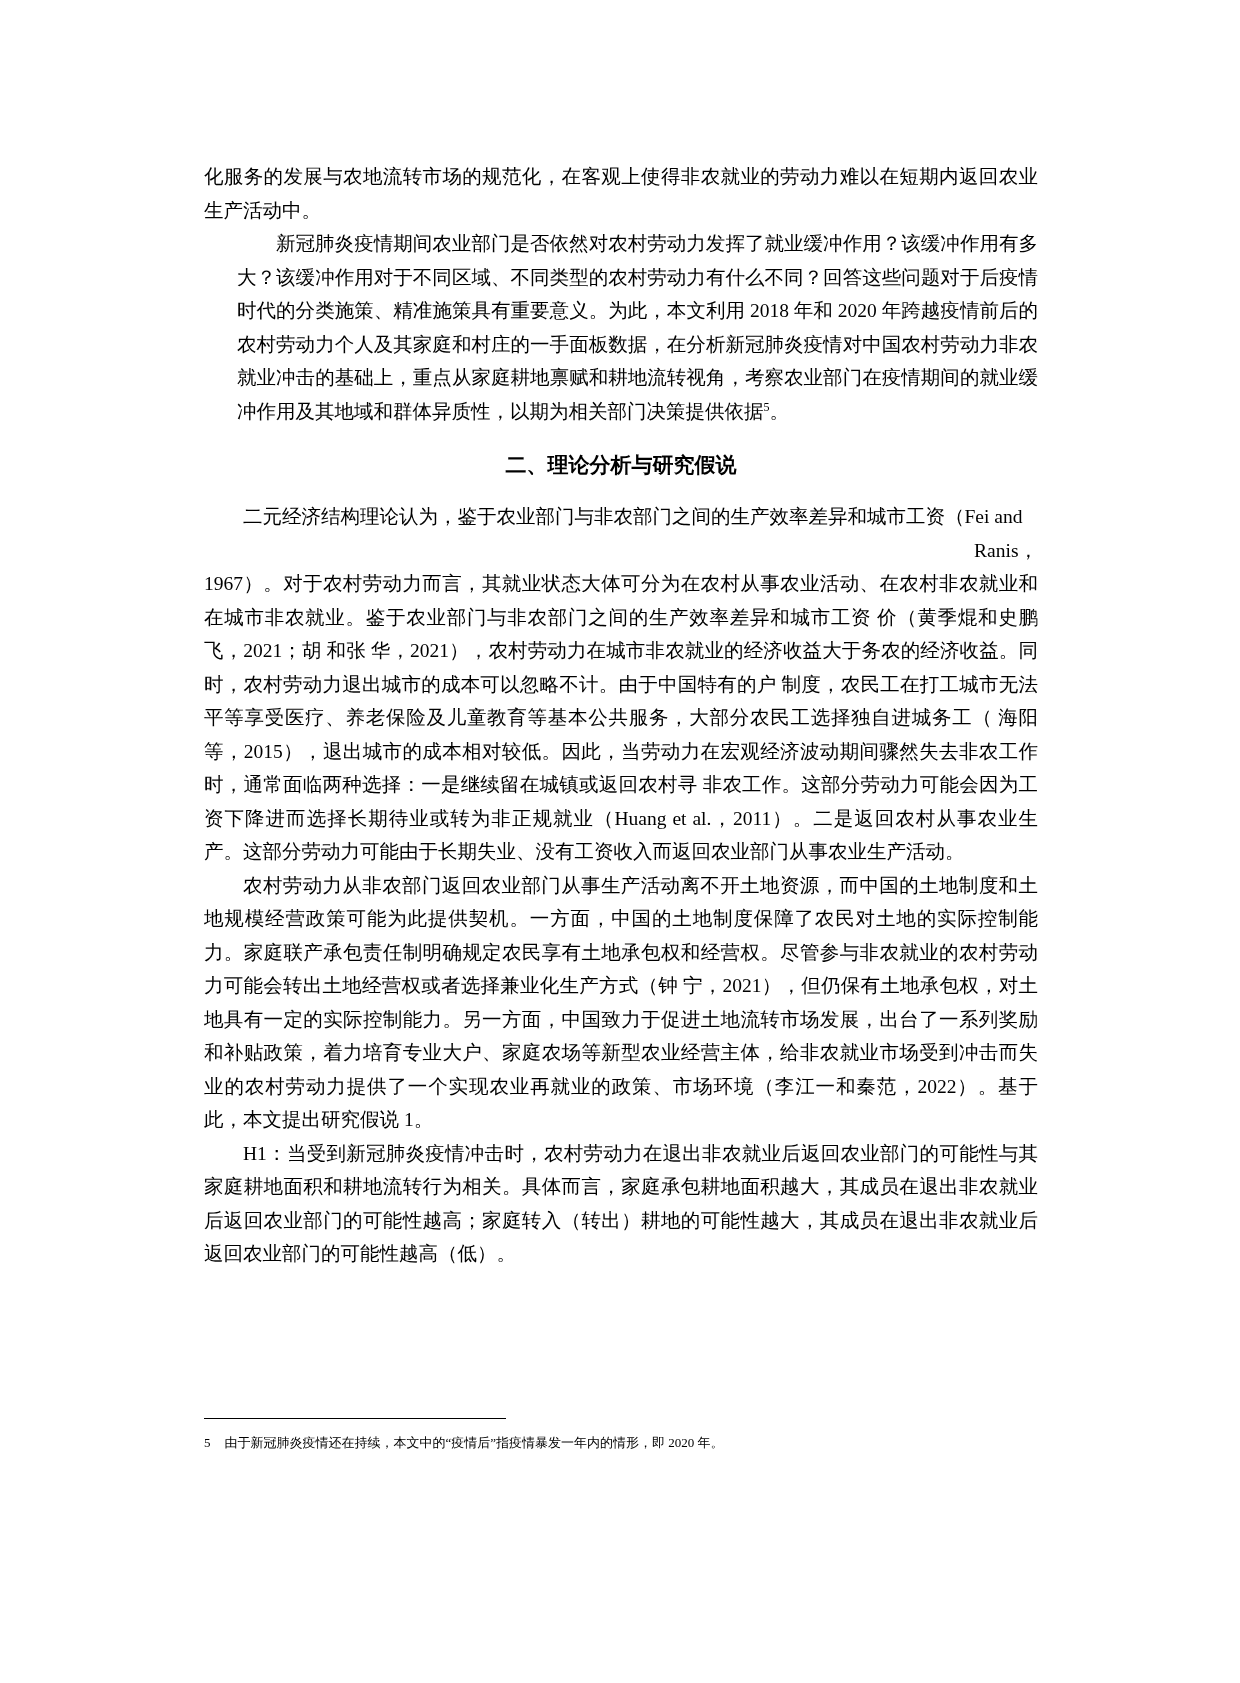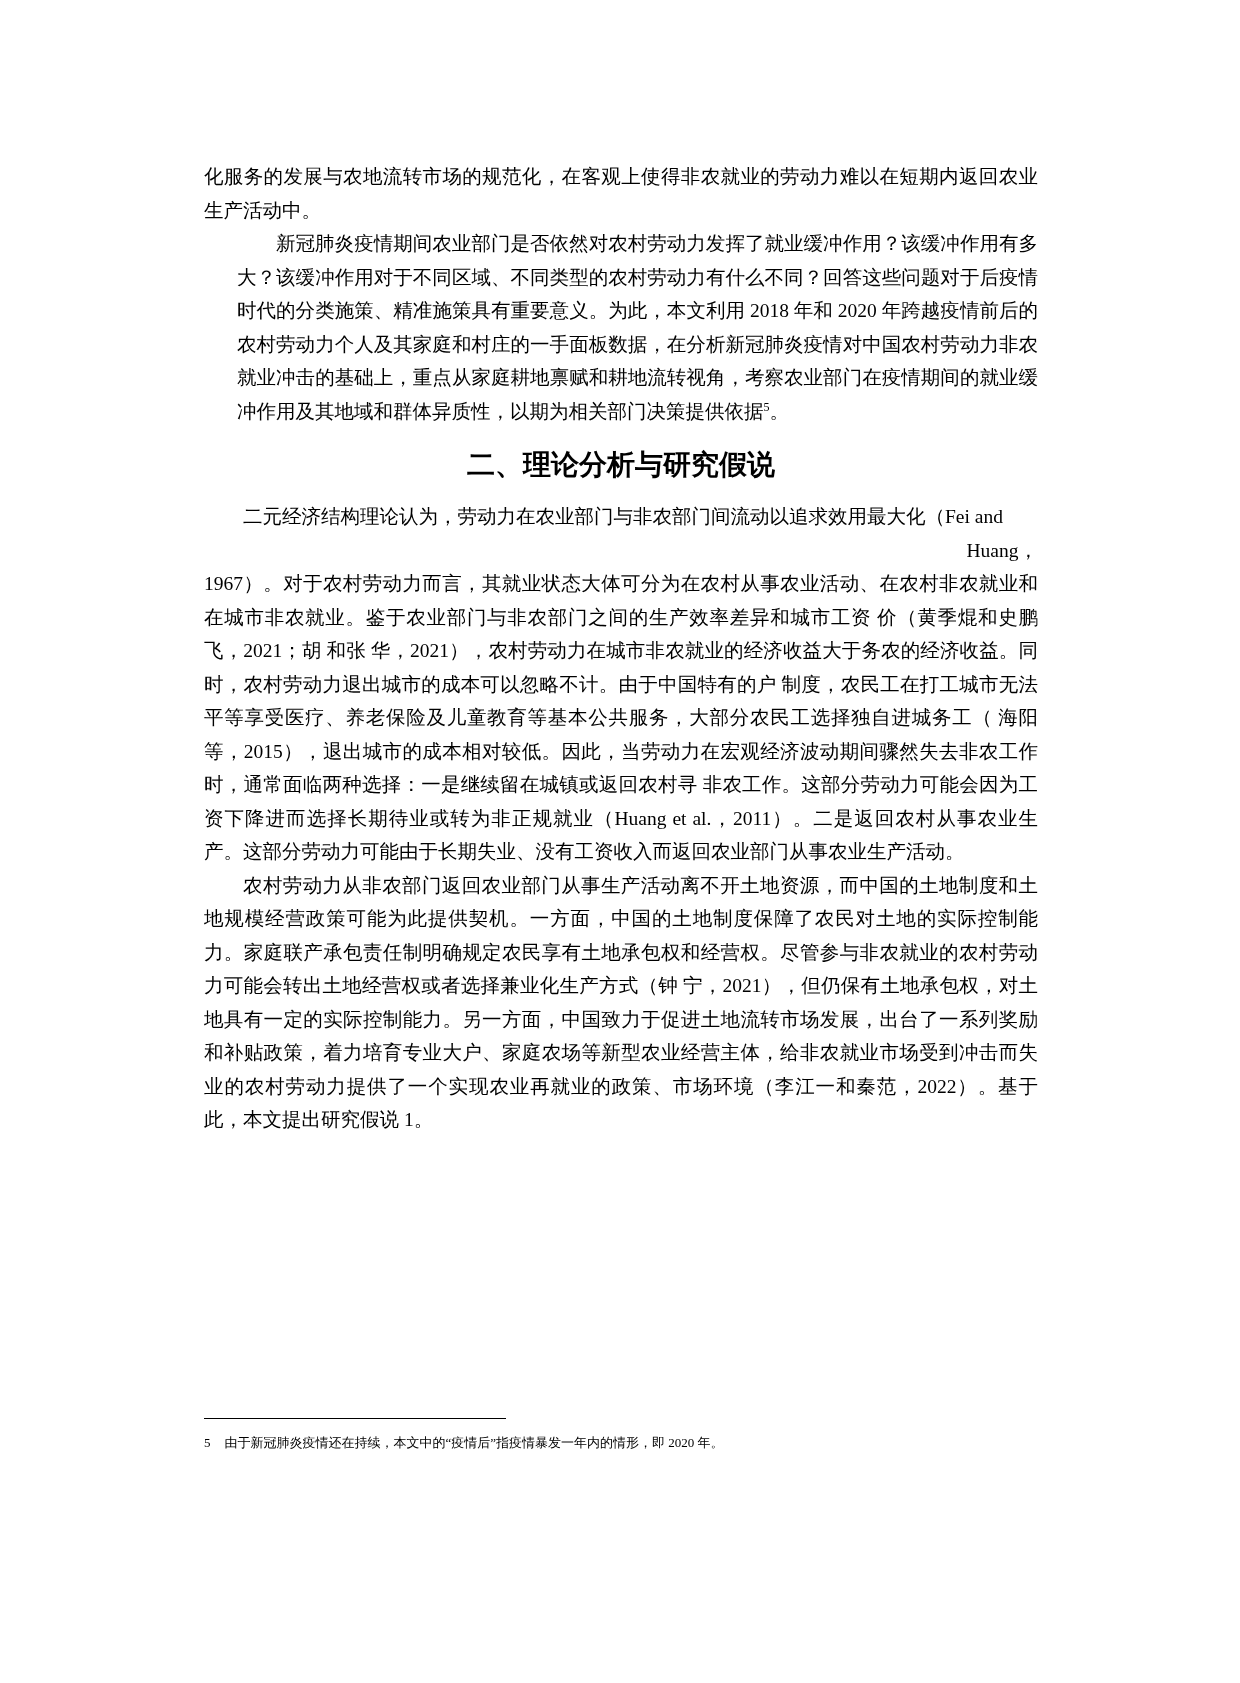--- a/index.html
+++ b/index.html
@@ -33,21 +33,21 @@
     text-indent: 2em;
   }
   .para.block-indent {
     padding-left: 33px;
   }
   .para.align-right {
     text-align: right;
   }
   .section-heading {
     font-family: "Liberation Sans", "DejaVu Sans", sans-serif;
-    font-size: 28px;
+    font-size: 21px;
     line-height: 30px;
     font-weight: 700;
     text-align: center;
     margin: 22px 0 20px 0;
   }
   sup.fn-sup {
     font-size: 0.62em;
     vertical-align: super;
     line-height: 0;
   }
@@ -72,22 +72,23 @@
   }
 </style>
 </head>
 <body>
 
 <div class="page">
   <div class="body-text">
       <p class="para"><span>化服务的发展与农地流转市场的规范化，在客观上使得非农就业的劳动力难以在短期内返回农业生产活动中。</span></p>
       <p class="para indent block-indent"><span>新冠肺炎疫情期间农业部门是否依然对农村劳动力发挥了就业缓冲作用？该缓冲作用有多大？该缓冲作用对于不同区域、不同类型的农村劳动力有什么不同？回答这些问题对于后疫情时代的分类施策、精准施策具有重要意义。为此，本文利用 2018 年和 2020 年跨越疫情前后的农村劳动力个人及其家庭和村庄的一手面板数据，在分析新冠肺炎疫情对中国农村劳动力非农就业冲击的基础上，重点从家庭耕地禀赋和耕地流转视角，考察农业部门在疫情期间的就业缓冲作用及其地域和群体异质性，以期为相关部门决策提供依据</span><sup class="fn-sup">5</sup><span>。</span></p>
       <h2 class="section-heading">二、理论分析与研究假说</h2>
-      <p class="para indent"><span>二元经济结构理论认为，劳动力在农业部门与非农部门间流动以追求效用最大化（Fei and</span></p>
-      <p class="para align-right"><span>Huang，</span></p>
+      <p class="para indent"><span>二元经济结构理论认为，鉴于农业部门与非农部门之间的生产效率差异和城市工资（Fei and</span></p>
+      <p class="para align-right"><span>Ranis，</span></p>
       <p class="para"><span>1967）。对于农村劳动力而言，其就业状态大体可分为在农村从事农业活动、在农村非农就业和在城市非农就业。鉴于农业部门与非农部门之间的生产效率差异和城市工资 价（黄季焜和史鹏飞，2021；胡 和张 华，2021），农村劳动力在城市非农就业的经济收益大于务农的经济收益。同时，农村劳动力退出城市的成本可以忽略不计。由于中国特有的户 制度，农民工在打工城市无法平等享受医疗、养老保险及儿童教育等基本公共服务，大部分农民工选择独自进城务工（ 海阳等，2015），退出城市的成本相对较低。因此，当劳动力在宏观经济波动期间骤然失去非农工作时，通常面临两种选择：一是继续留在城镇或返回农村寻 非农工作。这部分劳动力可能会因为工资下降进而选择长期待业或转为非正规就业（Huang et al.，2011）。二是返回农村从事农业生产。这部分劳动力可能由于长期失业、没有工资收入而返回农业部门从事农业生产活动。</span></p>
       <p class="para indent"><span>农村劳动力从非农部门返回农业部门从事生产活动离不开土地资源，而中国的土地制度和土地规模经营政策可能为此提供契机。一方面，中国的土地制度保障了农民对土地的实际控制能力。家庭联产承包责任制明确规定农民享有土地承包权和经营权。尽管参与非农就业的农村劳动力可能会转出土地经营权或者选择兼业化生产方式（钟 宁，2021），但仍保有土地承包权，对土地具有一定的实际控制能力。另一方面，中国致力于促进土地流转市场发展，出台了一系列奖励和补贴政策，着力培育专业大户、家庭农场等新型农业经营主体，给非农就业市场受到冲击而失业的农村劳动力提供了一个实现农业再就业的政策、市场环境（李江一和秦范，2022）。基于此，本文提出研究假说 1。</span></p>
+      <p class="para indent"><span>H1：当受到新冠肺炎疫情冲击时，农村劳动力在退出非农就业后返回农业部门的可能性与其家庭耕地面积和耕地流转行为相关。具体而言，家庭承包耕地面积越大，其成员在退出非农就业后返回农业部门的可能性越高；家庭转入（转出）耕地的可能性越大，其成员在退出非农就业后返回农业部门的可能性越高（低）。</span></p>
     </div>
   <div class="footnote-area">
     <div class="footnote-rule"></div>
     <p class="footnote"><span class="fn-marker">5</span><span>由于新冠肺炎疫情还在持续，本文中的“疫情后”指疫情暴发一年内的情形，即 2020 年。</span></p>
   </div>
 </div>
 
 </body></html>

